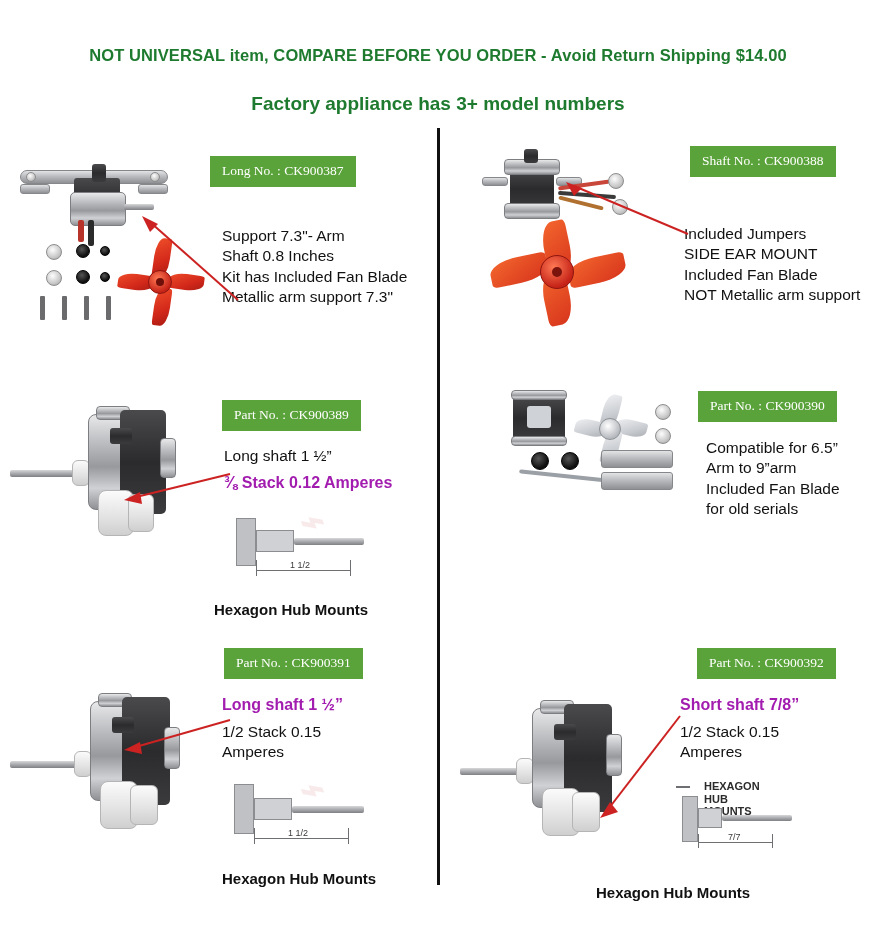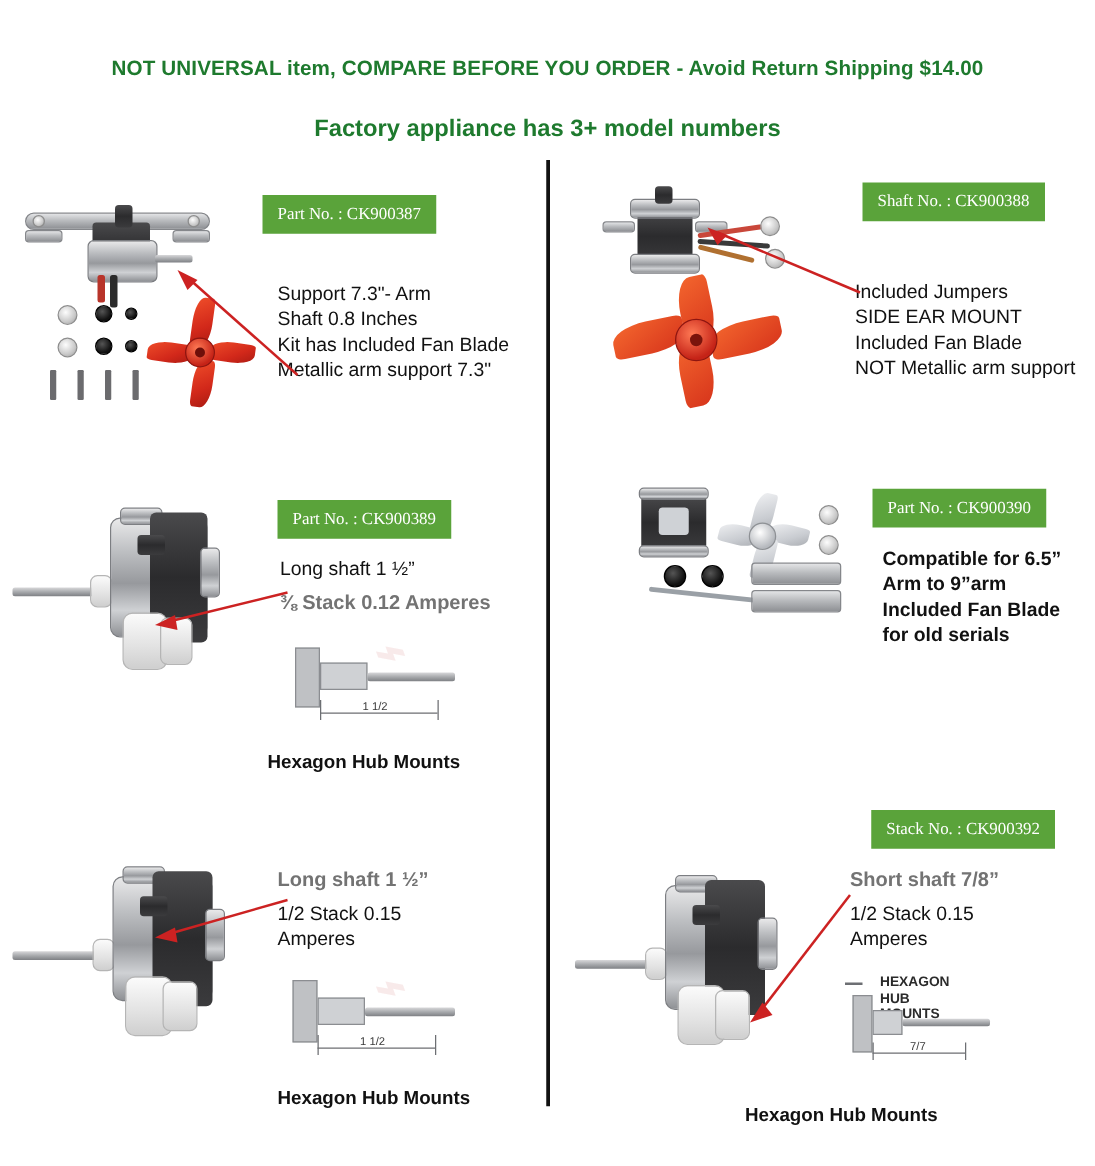--- a/index.html
+++ b/index.html
@@ -53,21 +53,21 @@
   }
 
   .desc {
     position: absolute;
     font-size: 15.5px;
     line-height: 1.32;
     color: #111;
     white-space: pre-line;
     font-family: "Liberation Sans", sans-serif;
   }
-  .desc.red { color: #737373; font-weight: bold; }
+  .desc.red { color: #a21caf; font-weight: bold; }
 
   .caption {
     position: absolute;
     font-size: 15px;
     font-weight: bold;
     color: #111;
     white-space: nowrap;
   }
 
   
@@ -206,21 +206,21 @@
     <div style="position:absolute; left:96px; top:88px; width:92px; height:92px;">
       <div class="blade" style="left:40px; top:2px; width:16px; height:40px; transform:rotate(8deg);"></div>
       <div class="blade" style="left:54px; top:38px; width:36px; height:16px; transform:rotate(8deg);"></div>
       <div class="blade" style="left:40px; top:52px; width:16px; height:38px; transform:rotate(8deg);"></div>
       <div class="blade" style="left:4px; top:38px; width:36px; height:16px; transform:rotate(8deg);"></div>
       <div class="hub-red" style="left:34px; top:34px; width:24px; height:24px;"></div>
       <div style="position:absolute; left:42px; top:42px; width:8px; height:8px; border-radius:50%; background:#6e0f0a;"></div>
     </div>
   </div>
 
-  <div class="badge" style="left:210px; top:118px;">Part No. :  CK900387</div>
+  <div class="badge" style="left:210px; top:118px;">Long No. :  CK900387</div>
   <div class="desc" style="left:222px; top:188px; width:215px;">Support 7.3"- Arm
 Shaft 0.8 Inches
 Kit has Included Fan Blade
 Metallic arm support 7.3"</div>
 
   <svg class="arrow" style="left:130px; top:170px; width:120px; height:110px;">
     <line x1="108" y1="92" x2="20" y2="14" stroke="#cc2222" stroke-width="2"></line>
     <polygon points="12,8 28,16 20,24" fill="#cc2222"></polygon>
   </svg>
 
@@ -312,37 +312,38 @@
     <div class="washer" style="left:150px; top:38px; width:16px; height:16px;"></div>
 
     <div class="washer black" style="left:26px; top:62px; width:18px; height:18px;"></div>
     <div class="washer black" style="left:56px; top:62px; width:18px; height:18px;"></div>
     <div class="wire" style="left:14px; top:84px; width:90px; height:4px; background:#9aa0a6; border-radius:3px; transform:rotate(6deg);"></div>
     <div class="bracket" style="left:96px; top:60px; width:72px; height:18px; border-radius:3px;"></div>
     <div class="bracket" style="left:96px; top:82px; width:72px; height:18px; border-radius:3px;"></div>
   </div>
 
   <div class="badge" style="left:698px; top:353px;">Part No. :  CK900390</div>
-  <div class="desc" style="left:706px; top:400px; width:170px;font-weight:bold;">Compatible for 6.5”
+  <div class="desc" style="left:706px; top:400px; width:170px;">Compatible for 6.5”
 Arm to 9”arm
 Included Fan Blade
 for old serials</div>
 
   <div class="photo" style="left:10px; top:645px; width:215px; height:165px;">
     <div class="shaft" style="left:0px; top:78px; width:72px; height:7px;"></div>
     <div class="mtr-white" style="left:64px; top:68px; width:18px; height:26px;"></div>
     <div class="mtr-case" style="left:80px; top:18px; width:80px; height:100px; border-radius:8px;"></div>
     <div class="mtr-case" style="left:88px; top:10px; width:34px; height:14px;"></div>
     <div class="mtr-dark" style="left:112px; top:14px; width:48px; height:108px; border-radius:5px;"></div>
     <div class="mtr-dark" style="left:102px; top:34px; width:22px; height:16px;"></div>
     <div class="mtr-white" style="left:90px; top:98px; width:38px; height:48px; border-radius:8px;"></div>
     <div class="mtr-white" style="left:120px; top:102px; width:28px; height:40px; border-radius:6px;"></div>
     <div class="mtr-case" style="left:154px; top:44px; width:16px; height:42px; border-radius:4px;"></div>
   </div>
 
+  <div class="badge" style="left:224px; top:610px;">Part No. :  CK900391</div>
   <div class="desc red" style="left:222px; top:656px; width:220px; font-size:16px;">Long shaft 1 ½”</div>
   <div class="desc" style="left:222px; top:684px; width:210px;">1/2 Stack  0.15
 Amperes</div>
 
   <svg class="arrow" style="left:118px; top:678px; width:120px; height:45px;">
     <line x1="112" y1="4" x2="14" y2="32" stroke="#cc2222" stroke-width="2"></line>
     <polygon points="6,34 22,26 24,38" fill="#cc2222"></polygon>
   </svg>
 
   <div class="watermark" style="left:300px; top:728px;">⌁</div>
@@ -363,21 +364,21 @@
     <div class="mtr-white" style="left:56px; top:70px; width:18px; height:26px;"></div>
     <div class="mtr-case" style="left:72px; top:20px; width:80px; height:100px; border-radius:8px;"></div>
     <div class="mtr-case" style="left:80px; top:12px; width:34px; height:14px;"></div>
     <div class="mtr-dark" style="left:104px; top:16px; width:48px; height:108px; border-radius:5px;"></div>
     <div class="mtr-dark" style="left:94px; top:36px; width:22px; height:16px;"></div>
     <div class="mtr-white" style="left:82px; top:100px; width:38px; height:48px; border-radius:8px;"></div>
     <div class="mtr-white" style="left:112px; top:104px; width:28px; height:40px; border-radius:6px;"></div>
     <div class="mtr-case" style="left:146px; top:46px; width:16px; height:42px; border-radius:4px;"></div>
   </div>
 
-  <div class="badge" style="left:697px; top:610px;">Stack No. :  CK900392</div>
+  <div class="badge" style="left:697px; top:610px;">Part No. :  CK900392</div>
   <div class="desc red" style="left:680px; top:656px; width:200px; font-size:16px;">Short shaft 7/8”</div>
   <div class="desc" style="left:680px; top:684px; width:190px;">1/2 Stack  0.15
 Amperes</div>
 
   <svg class="arrow" style="left:580px; top:676px; width:110px; height:110px;">
     <line x1="100" y1="2" x2="26" y2="98" stroke="#cc2222" stroke-width="2"></line>
     <polygon points="20,104 30,88 38,98" fill="#cc2222"></polygon>
   </svg>
 
   <div class="photo" style="left:676px; top:742px; width:145px; height:80px;">

